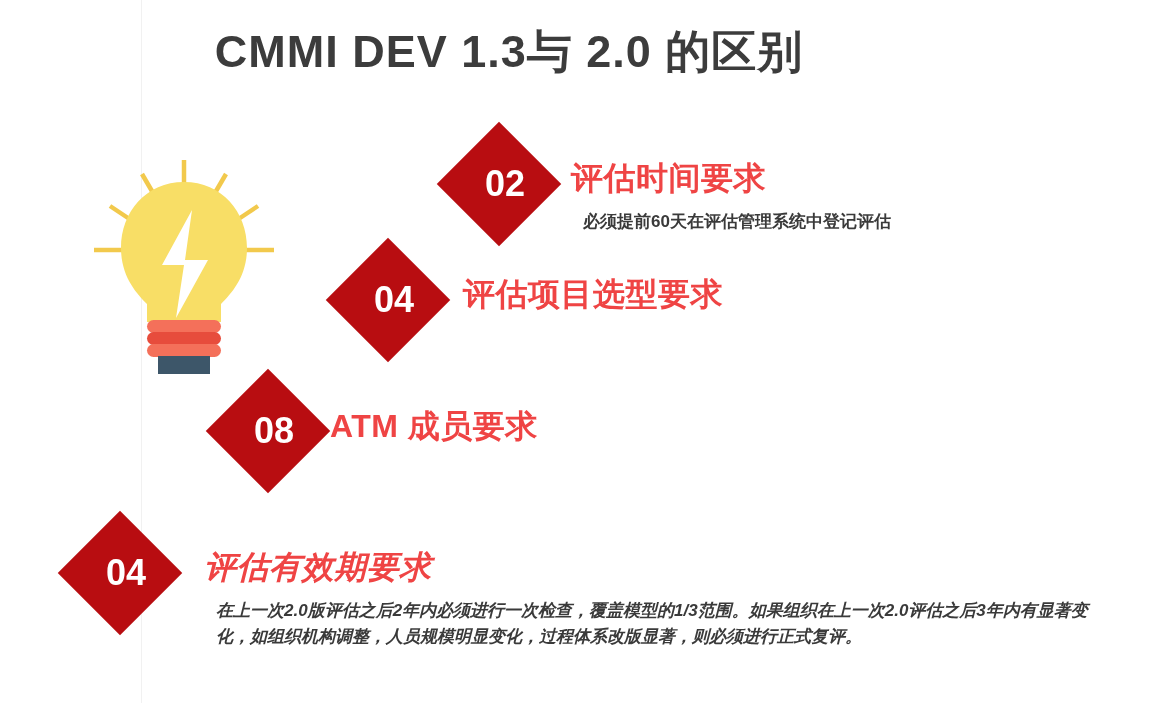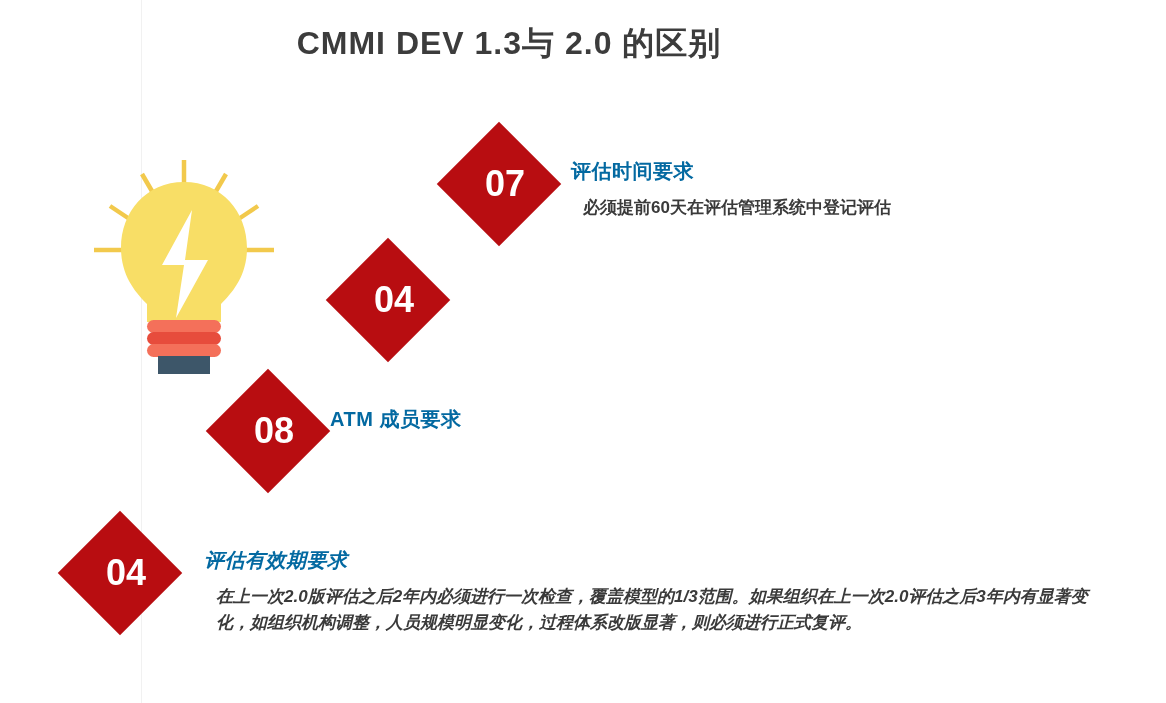--- a/index.html
+++ b/index.html
@@ -25,21 +25,21 @@
     background: #f1f1f1;
   }
 
   
   .title {
     position: absolute;
     left: 0;
     top: 22px;
     width: 1018px;
     text-align: center;
-    font-size: 32px;
+    font-size: 45px;
     font-weight: 600;
     letter-spacing: 1px;
     color: #3c3c3c;
     white-space: nowrap;
   }
 
   
   .bulb-wrap {
     position: absolute;
     left: 84px;
@@ -70,22 +70,22 @@
     color: #ffffff;
     font-size: 36px;
     font-weight: 600;
     letter-spacing: 0px;
     pointer-events: none;
   }
   .text-col {
     position: absolute;
   }
   .head {
-    color: #0369a1;
-    font-size: 20px;
+    color: #ef4444;
+    font-size: 32px;
     font-weight: 700;
     letter-spacing: 0.5px;
     line-height: 1.15;
     margin: 0 0 7px 0;
     white-space: nowrap;
   }
   .body-text {
     color: #3a3a3a;
     font-size: 17px;
     font-weight: 600;
@@ -127,31 +127,32 @@
     <rect x="63" y="172" width="74" height="13" rx="6.5" fill="#f4705a"></rect>
     <rect x="63" y="184" width="74" height="13" rx="6.5" fill="#e74c3c"></rect>
     <rect x="63" y="196" width="74" height="13" rx="6.5" fill="#f4705a"></rect>
 
     <rect x="74" y="208" width="52" height="18" fill="#3d5669"></rect>
   </svg>
 </div>
 
 <div class="item" style="left:0;top:0;">
   <div class="diamond" style="left:455px; top:140px;"></div>
-  <div class="diamond-num" style="left:455px; top:134px;">07</div>
+  <div class="diamond-num" style="left:455px; top:134px;">02</div>
   <div class="text-col" style="left:571px; top:160px; width:560px;">
     <p class="head">评估时间要求</p>
     <p class="body-text">必须提前60天在评估管理系统中登记评估</p>
   </div>
 </div>
 
 <div class="item" style="left:0;top:0;">
   <div class="diamond" style="left:344px; top:256px;"></div>
   <div class="diamond-num" style="left:344px; top:250px;">04</div>
   <div class="text-col" style="left:463px; top:276px; width:630px;">
+    <p class="head">评估项目选型要求</p>
   </div>
 </div>
 
 <div class="item" style="left:0;top:0;">
   <div class="diamond" style="left:224px; top:387px;"></div>
   <div class="diamond-num" style="left:224px; top:381px;">08</div>
   <div class="text-col" style="left:330px; top:408px; width:760px;">
     <p class="head">ATM 成员要求</p>
   </div>
 </div>

